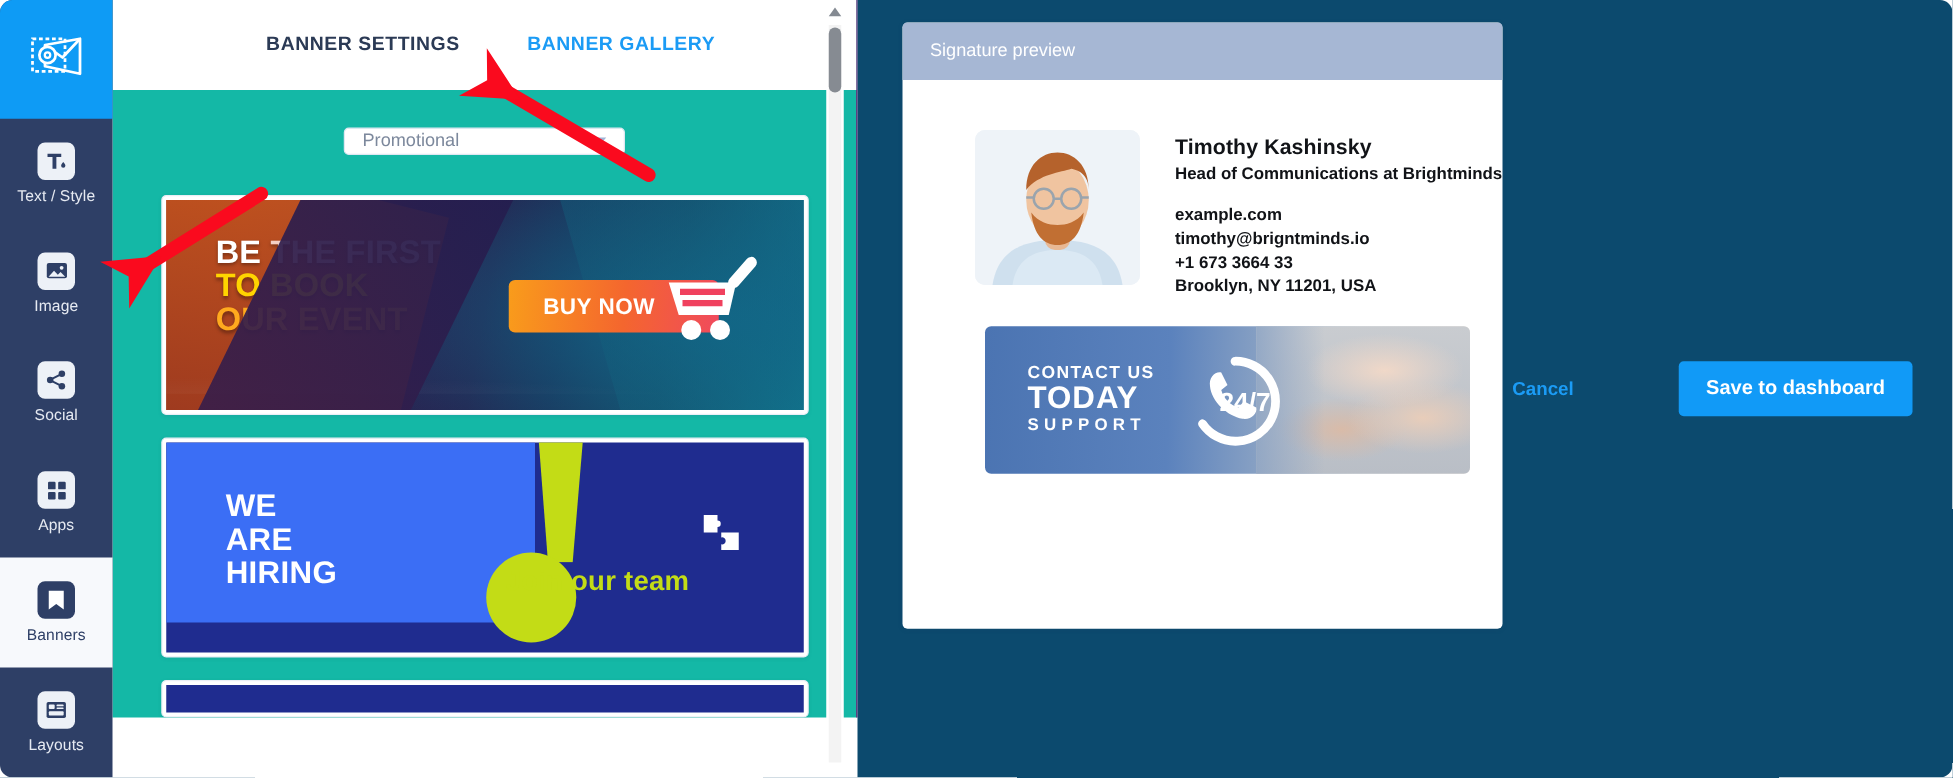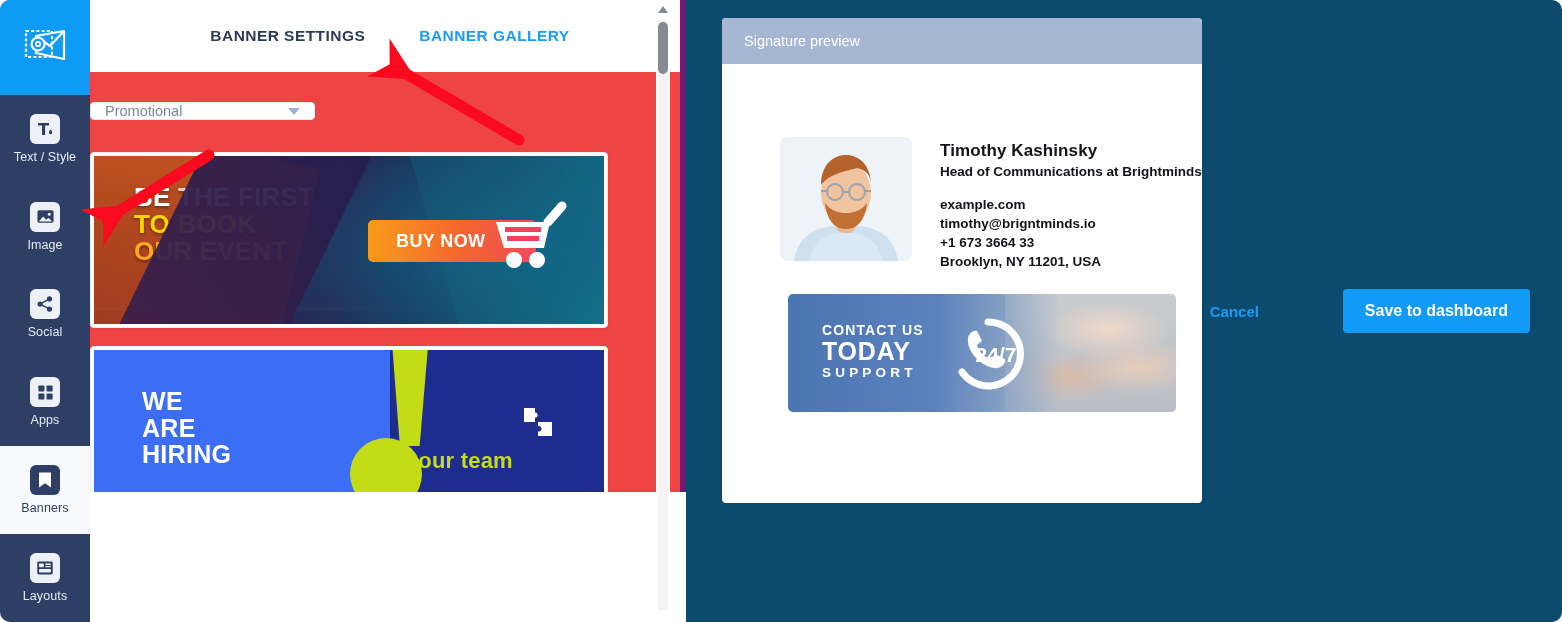--- a/index.html
+++ b/index.html
@@ -54,25 +54,25 @@
     letter-spacing: .1px;
     white-space: nowrap;
   }
   .nav-item.active { background: #f7f9fc; }
   .nav-item.active .nav-label { color: #2e3f66; }
   .nav-item.active .nav-icon { background: #2e3f66; color: #ffffff; }
 
   
   .middle {
     width: 596px; flex: 0 0 596px;
-    height: 492px;
-    background: #ef4444;
+    height: 574px;
+    background: #14b8a6;
     position: relative;
     display: flex; flex-direction: column;
-    border-right: 6px solid #701a75;
+    border-right: 1px solid #701a75;
   }
   .tabs {
     height: 72px; flex: 0 0 72px;
     display: flex; align-items: center;
     justify-content: center;
     gap: 54px;
     background: #ffffff;
     padding-left: 10px;
   }
   .tab {
@@ -96,21 +96,21 @@
   .list-header-title {
     font-size: 15px; font-weight: 600;
     color: #2b3a55;
   }
 
   .list-body {
     flex: 1 1 auto;
     overflow: hidden;
     padding-top: 30px;
     display: flex; flex-direction: column;
-    align-items: flex-start;
+    align-items: center;
   }
 
   .select-wrap {
     width: 225px; height: 41px;
     border: 1px solid #dfe7f1;
     border-radius: 4px;
     background: #fff;
     display: flex; align-items: center;
     padding: 0 14px;
     justify-content: space-between;
@@ -296,21 +296,21 @@
     height: 46px; flex: 0 0 46px;
     background: #a6b7d4;
     display:flex; align-items:center;
     padding-left: 22px;
   }
   .preview-head-title {
     color: #ffffff; font-size: 14.5px;
   }
   .preview-body {
     flex: 1 1 auto;
-    padding: 73px 0 0 58px;
+    padding: 40px 0 0 58px;
   }
   .sig-row { display:flex; gap: 28px; }
   .avatar {
     width: 132px; height: 124px;
     border-radius: 8px;
     overflow: hidden;
     flex: 0 0 132px;
     background: #eef2f7;
     position: relative;
   }

